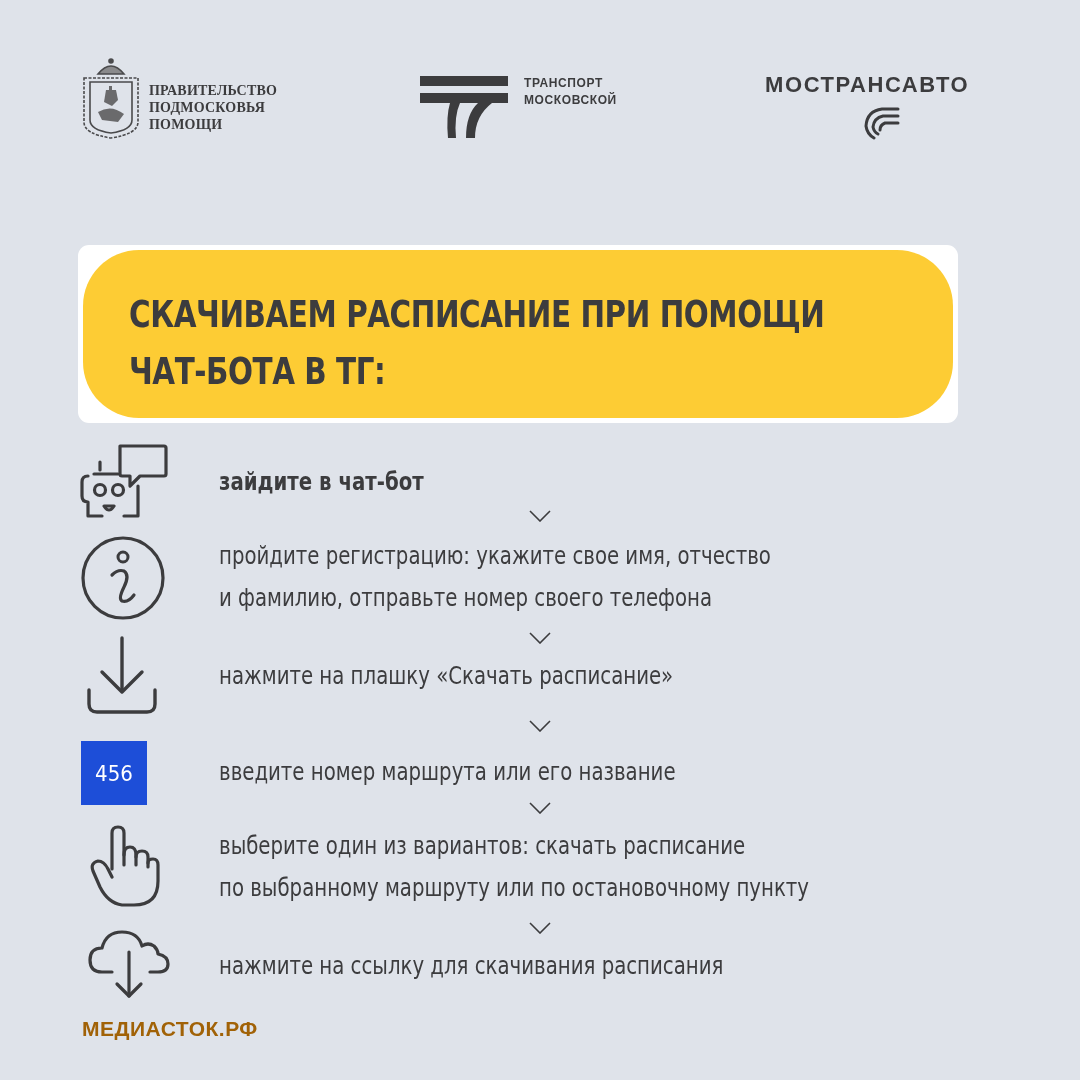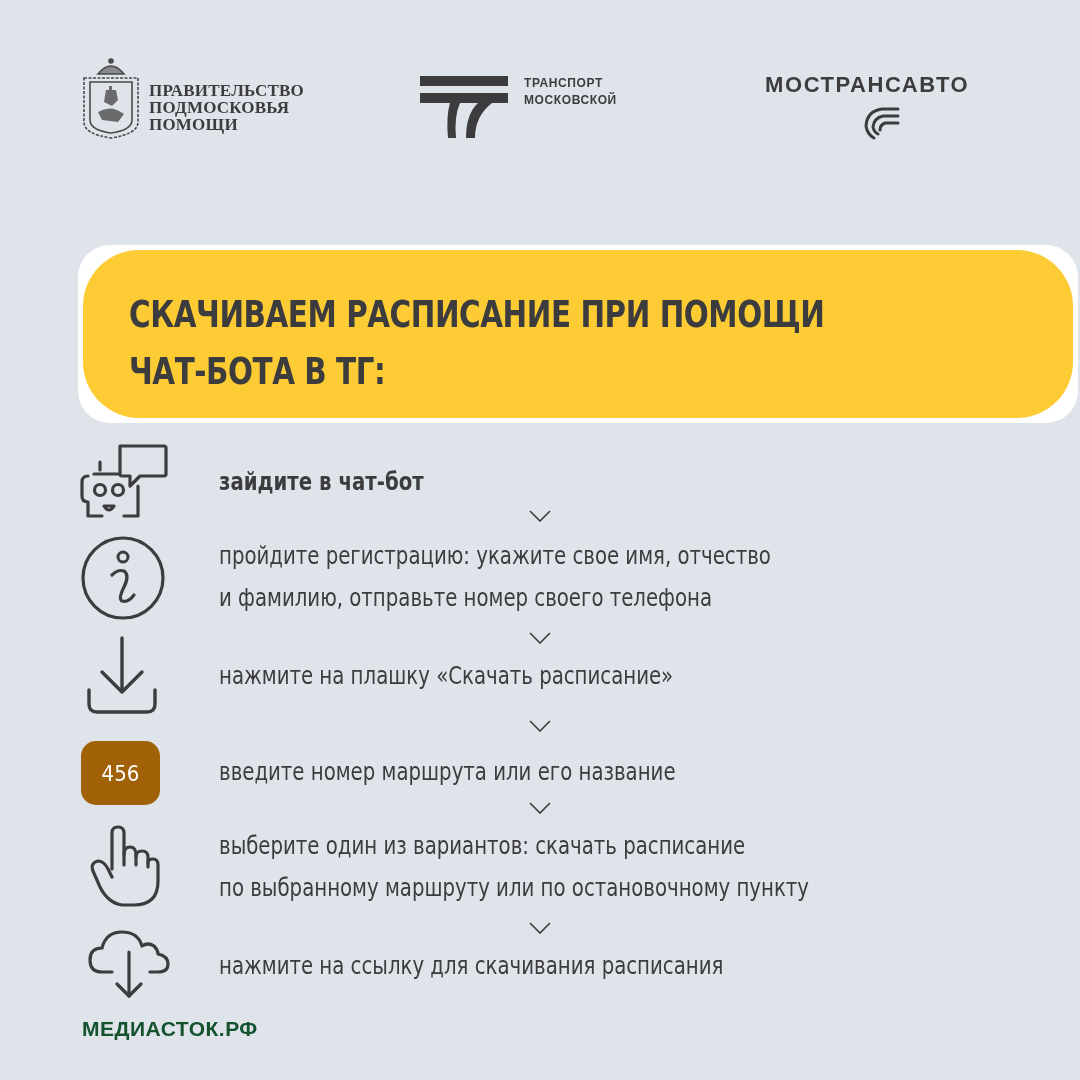--- a/index.html
+++ b/index.html
@@ -1,35 +1,35 @@
 <!DOCTYPE html>
 <html><head>
 <meta charset="utf-8">
 <style>
   html,body{margin:0;padding:0;}
   body{width:1080px;height:1080px;background:#dfe3ea;position:relative;overflow:hidden;font-family:"Liberation Sans","DejaVu Sans",sans-serif;color:#3c3c3e;}
   .abs{position:absolute;}
   
   .gov-emblem{left:78px;top:56px;width:66px;height:84px;}
-  .gov-text{left:149px;top:82px;font-family:"Liberation Serif","DejaVu Serif",serif;font-weight:bold;font-size:17px;line-height:17px;color:#3c3c3e;letter-spacing:0.2px;}
+  .gov-text{left:149px;top:82px;font-family:"Liberation Serif","DejaVu Serif",serif;font-weight:bold;font-size:14px;line-height:17px;color:#3c3c3e;letter-spacing:0.2px;}
   .tp-logo{left:420px;top:76px;width:92px;height:62px;}
   .tp-text{left:524px;top:75px;font-weight:bold;font-size:12px;line-height:17px;letter-spacing:0.6px;color:#3c3c3e;}
   .mta-text{left:765px;top:72px;font-weight:900;font-size:22px;letter-spacing:1.6px;color:#3c3c3e;}
   .mta-logo{left:862px;top:106px;width:40px;height:34px;}
   
-  .banner{left:78px;top:245px;width:1000px;height:178px;border-radius:32px;background:#ffffff;}
+  .banner{left:78px;top:245px;width:880px;height:178px;border-radius:11px;background:#ffffff;}
   .banner-inner{position:absolute;left:5px;top:5px;right:5px;bottom:5px;border-radius:56px;background:#fdcc34;}
   .banner-title{position:absolute;left:46px;top:36px;font-family:"DejaVu Sans Condensed","DejaVu Sans",sans-serif;font-weight:bold;font-size:38px;line-height:57px;color:#3c3c3e;transform:scaleX(0.86);transform-origin:left top;white-space:nowrap;letter-spacing:-0.5px;}
   
   .icon{position:absolute;}
   .step-text{position:absolute;left:219px;font-family:"DejaVu Sans Condensed","DejaVu Sans",sans-serif;font-size:25.5px;line-height:42px;color:#3c3c3e;white-space:nowrap;transform:scaleX(0.86);transform-origin:left top;font-weight:300;}
   .step-text.bold{font-weight:bold;}
   .chev{position:absolute;width:22px;height:12px;}
-  .badge{left:81px;top:741px;width:79px;height:64px;border-radius:15px;background:#a16207;color:#fff;display:flex;align-items:center;justify-content:center;font-family:"DejaVu Sans Condensed","DejaVu Sans",sans-serif;font-size:22px;}
-  .footer{left:82px;top:1017px;font-weight:bold;font-size:21px;color:#14532d;letter-spacing:0.5px;}
+  .badge{left:81px;top:741px;width:66px;height:64px;border-radius:0;background:#1d4ed8;color:#fff;display:flex;align-items:center;justify-content:center;font-family:"DejaVu Sans Condensed","DejaVu Sans",sans-serif;font-size:22px;}
+  .footer{left:82px;top:1017px;font-weight:bold;font-size:21px;color:#a16207;letter-spacing:0.5px;}
 </style>
 </head>
 <body>
 
 <div class="abs gov-emblem">
   <svg width="66" height="84" viewBox="0 0 66 84">
     <g fill="none" stroke="#4a4a4c" stroke-width="1.6">
       <path d="M20 18 Q33 2 46 18 Z" fill="#8a8a8c"></path>
       <circle cx="33" cy="5" r="2" fill="#4a4a4c"></circle>
       <path d="M6 22 L60 22 L60 66 Q60 78 33 82 Q6 78 6 66 Z" stroke-dasharray="3 1.5"></path>

